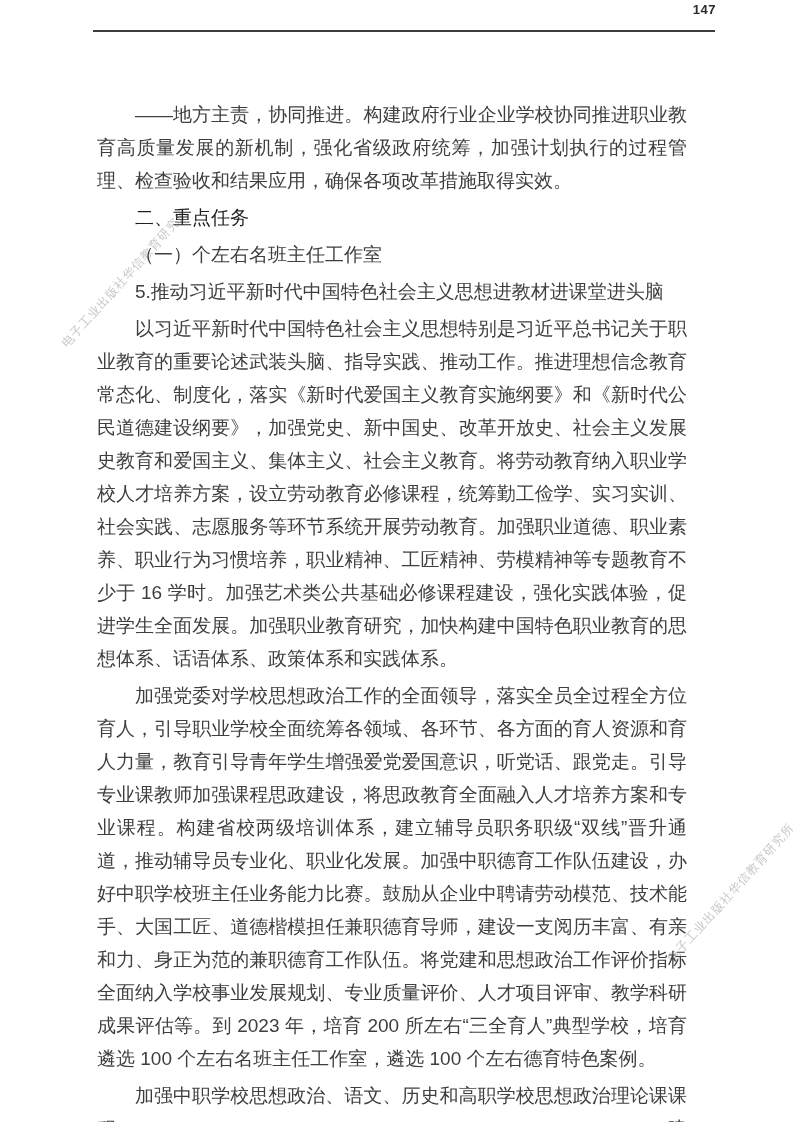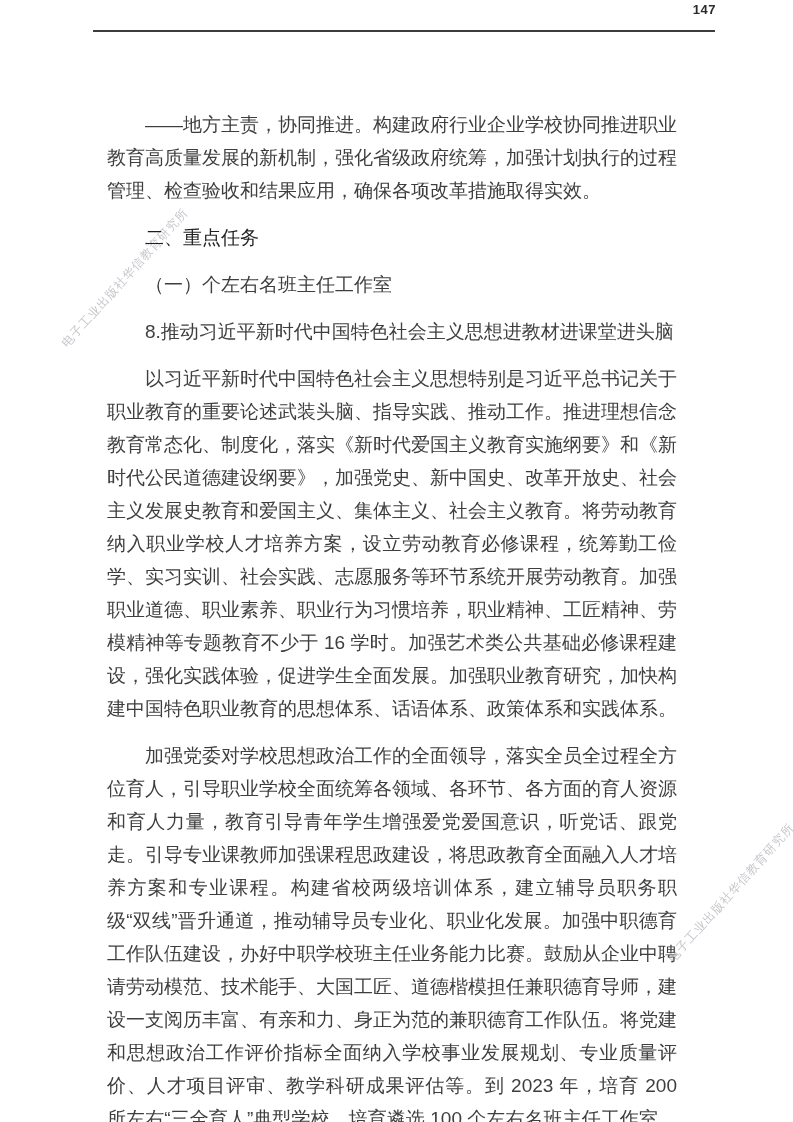--- a/index.html
+++ b/index.html
@@ -56,21 +56,21 @@
   .content {
     position: absolute;
     left: 93px;
     top: 94px;
     width: 598px;
     color: #3e3e3e;
     font-size: 19px;
     line-height: 33px;
   }
   .content p {
-    margin: 14px;
+    margin: 4px;
     text-indent: 2em;
     text-align: justify;
     text-justify: inter-ideograph;
   }
   .content p.heading {
     font-weight: normal;
     color: #1f1f1f;
     text-align: left;
   }
   .content p.subheading {
@@ -94,21 +94,21 @@
   <div class="watermark wm-2">电子工业出版社华信教育研究所</div>
 
   <div class="content">
 
     <p>——地方主责，协同推进。构建政府行业企业学校协同推进职业教育高质量发展的新机制，强化省级政府统筹，加强计划执行的过程管理、检查验收和结果应用，确保各项改革措施取得实效。</p>
 
     <p class="heading">二、重点任务</p>
 
     <p class="subheading">（一）个左右名班主任工作室</p>
 
-    <p class="subheading">8.推动习近平新时代中国特色社会主义思想进教材进课堂进头脑</p>
+    <p class="subheading">5.推动习近平新时代中国特色社会主义思想进教材进课堂进头脑</p>
 
     <p>以习近平新时代中国特色社会主义思想特别是习近平总书记关于职业教育的重要论述武装头脑、指导实践、推动工作。推进理想信念教育常态化、制度化，落实《新时代爱国主义教育实施纲要》和《新时代公民道德建设纲要》，加强党史、新中国史、改革开放史、社会主义发展史教育和爱国主义、集体主义、社会主义教育。将劳动教育纳入职业学校人才培养方案，设立劳动教育必修课程，统筹勤工俭学、实习实训、社会实践、志愿服务等环节系统开展劳动教育。加强职业道德、职业素养、职业行为习惯培养，职业精神、工匠精神、劳模精神等专题教育不少于 16 学时。加强艺术类公共基础必修课程建设，强化实践体验，促进学生全面发展。加强职业教育研究，加快构建中国特色职业教育的思想体系、话语体系、政策体系和实践体系。</p>
 
 
     <p>加强党委对学校思想政治工作的全面领导，落实全员全过程全方位育人，引导职业学校全面统筹各领域、各环节、各方面的育人资源和育人力量，教育引导青年学生增强爱党爱国意识，听党话、跟党走。引导专业课教师加强课程思政建设，将思政教育全面融入人才培养方案和专业课程。构建省校两级培训体系，建立辅导员职务职级“双线”晋升通道，推动辅导员专业化、职业化发展。加强中职德育工作队伍建设，办好中职学校班主任业务能力比赛。鼓励从企业中聘请劳动模范、技术能手、大国工匠、道德楷模担任兼职德育导师，建设一支阅历丰富、有亲和力、身正为范的兼职德育工作队伍。将党建和思想政治工作评价指标全面纳入学校事业发展规划、专业质量评价、人才项目评审、教学科研成果评估等。到 2023 年，培育 200 所左右“三全育人”典型学校，培育遴选 100 个左右名班主任工作室，遴选 100 个左右德育特色案例。</p>
 
 
     <p class="flush-last">加强中职学校思想政治、语文、历史和高职学校思想政治理论课课程建</p>
 
   </div>

